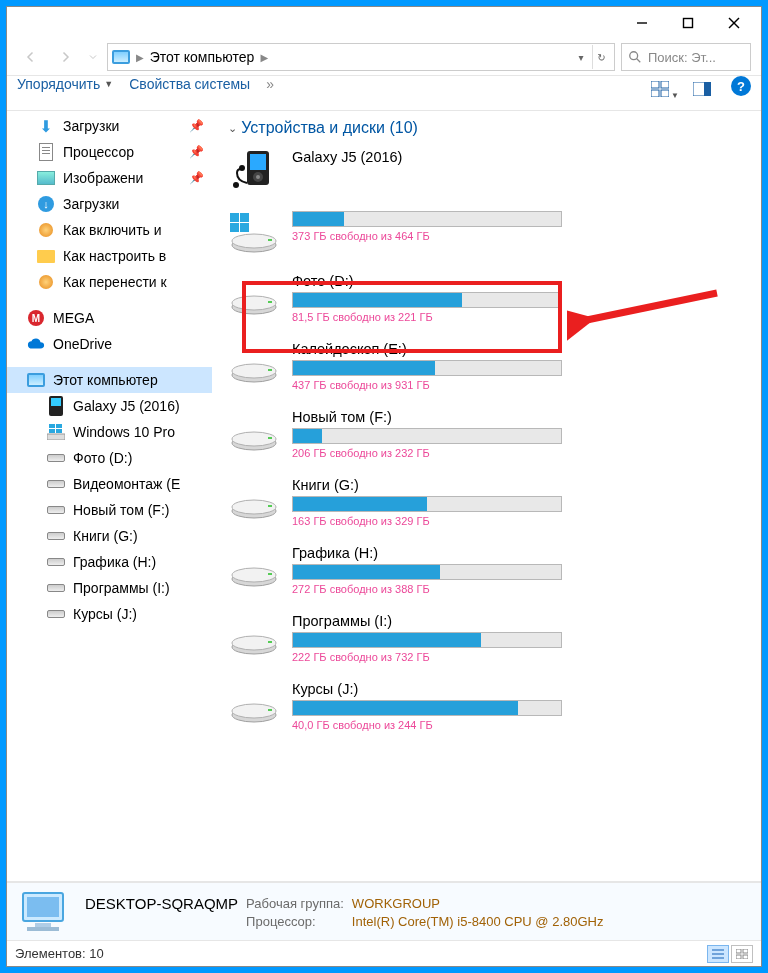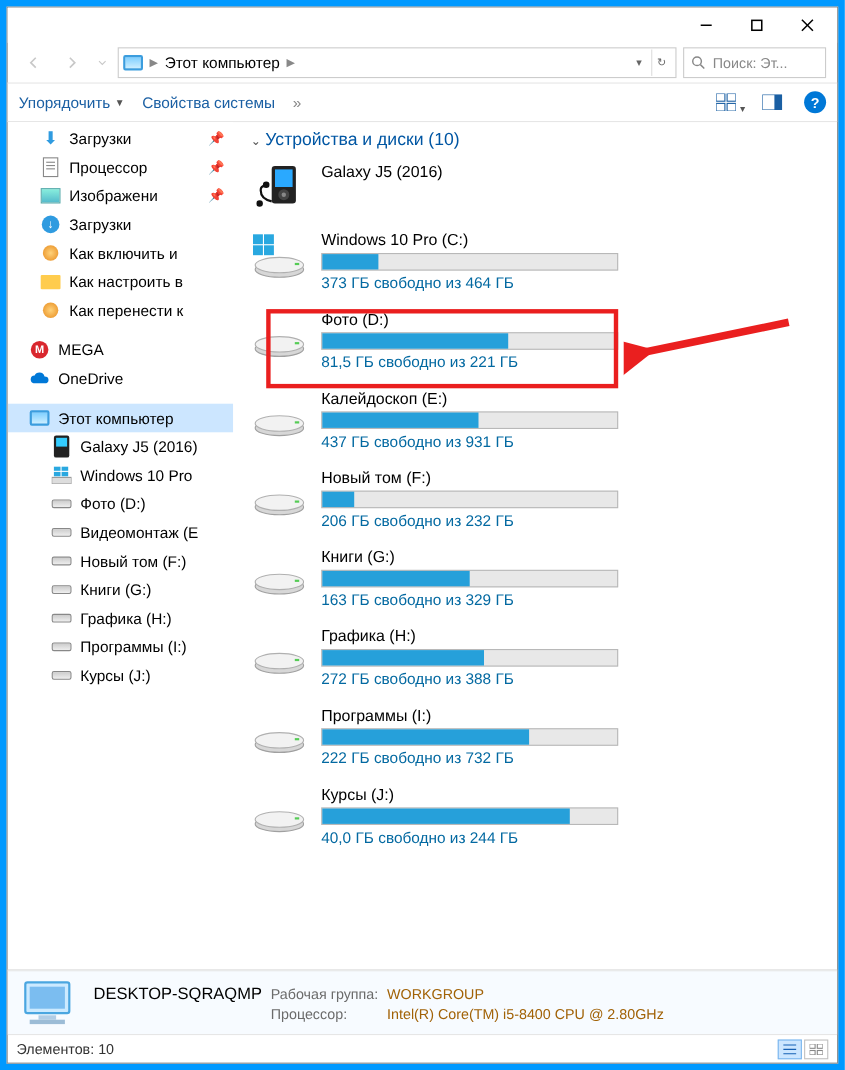--- a/index.html
+++ b/index.html
@@ -13,21 +13,21 @@
 .nav-arrow { width: 28px; height: 28px; display: flex; align-items: center; justify-content: center; color: #bbb; }
 .nav-arrow svg { width: 18px; height: 18px; }
 .addr-bar { flex: 1; height: 28px; border: 1px solid #ccc; display: flex; align-items: center; padding: 0 4px; gap: 6px; font-size: 14px; }
 .addr-bar .crumb { color: #000; }
 .addr-bar .sep { color: #888; font-size: 10px; }
 .addr-dd { margin-left: auto; display:flex; gap:2px; color:#666; font-size:10px;}
 .addr-dd span{display:inline-flex;align-items:center;justify-content:center;width:18px;height:24px;}
 .search-box { width: 130px; height: 28px; border: 1px solid #ccc; display: flex; align-items: center; padding: 0 6px; gap: 6px; font-size: 13px; color: #888; }
 .search-box svg { width: 14px; height: 14px; flex:none; }
 
-.toolbar { height: 36px; border-top: 1px solid #e6e6e6; border-bottom: 1px solid #e6e6e6; background: #fff; display: flex; align-items: center; padding: 0 10px; gap: 16px; font-size: 14px; color: #1a5fa3; }
+.toolbar { height: 36px; border-top: 1px solid #e6e6e6; border-bottom: 1px solid #e6e6e6; background: #fff; display: flex; align-items: flex-start; padding: 0 10px; gap: 16px; font-size: 14px; color: #1a5fa3; }
 .tb-item { display: flex; align-items: center; gap: 4px; }
 .tb-item .caret { font-size: 9px; color: #555; }
 .tb-more { color: #888; }
 .tb-spacer { flex: 1; }
 .tb-icon { width: 26px; height: 26px; display: flex; align-items: center; justify-content: center; position:relative; }
 .tb-icon .caret { font-size:8px;color:#555;position:absolute;right:-6px;bottom:2px;}
 .tb-help { width: 20px; height: 20px; border-radius: 50%; background: #0078d7; color: #fff; display: flex; align-items: center; justify-content: center; font-size: 13px; font-weight: bold; }
 
 .body { flex: 1; display: flex; overflow: hidden; position: relative; border-bottom: 1px solid #e6e6e6;}
 .sidebar { width: 205px; overflow-y: scroll; background: #fff; font-size: 14px; padding-top: 2px; }
@@ -44,21 +44,21 @@
 .main::-webkit-scrollbar-thumb { background: #c0c0c0; }
 .group-header { color: #0056a3; font-size: 16px; padding: 4px 0 8px 6px; display:flex;align-items:center;gap:4px;}
 .group-header .chev { font-size: 11px; color:#555; }
 
 .device-item, .drive-item { display: flex; align-items: flex-start; gap: 12px; padding: 4px 6px 14px 6px; max-width: 360px; }
 .device-item .dicon, .drive-item .dicon { width: 52px; height: 44px; flex:none; display:flex;align-items:center;justify-content:center; }
 .drive-body { flex: 1; display: flex; flex-direction: column; gap: 3px; }
 .drive-title { font-size: 14.5px; color: #000; }
 .drive-bar { height: 16px; width: 270px; border: 1px solid #b8b8b8; background: #e8e8e8; position: relative; }
 .drive-bar .fill { position: absolute; top:0;left:0;bottom:0; background: #26a0da; }
-.drive-sub { font-size: 14px; color: #0369a1; }
+.drive-sub { font-size: 11px; color: #ec4899; }
 
 .highlight-box { position: absolute; border: 4px solid #ea1f1f; left: 235px; top: 170px; width: 320px; height: 72px; pointer-events:none; }
 .arrow-annot { position: absolute; left: 560px; top: 170px; pointer-events:none; }
 
 .info-panel { height: 58px; border-top: 1px solid #e6e6e6; background: #f7fbff; display: flex; align-items: center; padding: 4px 10px; gap: 14px; font-size: 13px; }
 .info-panel .pc-ico { width: 54px;height:46px;display:flex;align-items:center;justify-content:center;}
 .info-grid { display: grid; grid-template-columns: auto auto auto; column-gap: 8px; row-gap: 2px; align-items:center;}
 .info-grid .k { color: #6b6b6b; }
 .info-grid .name { font-size: 15px; color:#000; grid-column:1; text-align:left; }
 .info-grid .v { color: #a16207; }
@@ -341,21 +341,20 @@
                   <rect x="10" y="10" width="9" height="9" fill="#29a8e0"></rect>
                 </g>
                 <g>
                   <ellipse cx="26" cy="34" rx="22" ry="7" fill="#d7d7d7" stroke="#a0a0a0"></ellipse>
                   <ellipse cx="26" cy="30" rx="22" ry="7" fill="#f2f2f2" stroke="#b0b0b0"></ellipse>
                   <rect x="40" y="28" width="4" height="2" fill="#5c5"></rect>
                 </g>
               </svg>
             </div>
             <div class="drive-body">
-              <div class="drive-title">Windows 10 Pro (C:)</div>
               <div class="drive-bar">
                 <div class="fill" style="width:19%"></div>
               </div>
               <div class="drive-sub">373 ГБ свободно из 464 ГБ</div>
             </div>
           </div>
           <div class="drive-item">
             <div class="dicon">
               <svg width="52" height="44" viewBox="0 0 52 44">
                 <g>

